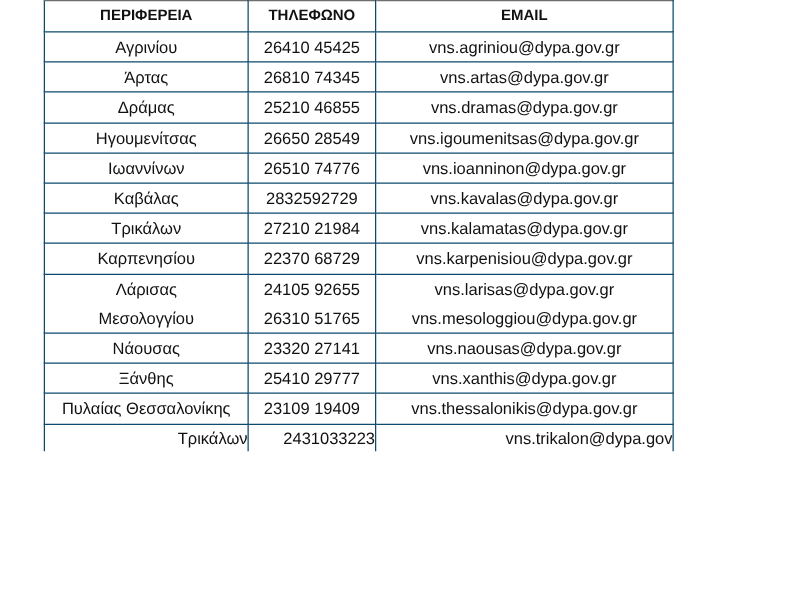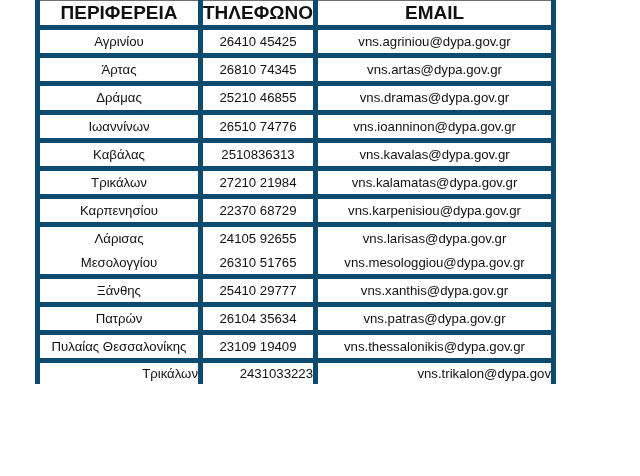--- a/index.html
+++ b/index.html
@@ -3,26 +3,26 @@
   <meta charset="utf-8">
   <style>
     html, body { margin:0; padding:0; background:#ffffff; }
     body { width:640px; height:476px; position:relative; overflow:hidden;
            font-family:"Liberation Sans", sans-serif; color:#111; }
     table.contacts {
       position:absolute; left:35px; top:0px;
       border-collapse:collapse; table-layout:fixed;
     }
     table.contacts td, table.contacts th {
-      border:5px solid #0c4a6e;
+      border:1px solid #0c4a6e;
       text-align:center; vertical-align:middle;
       font-size:13.2px; padding:0; height:23.2px; line-height:23.2px;
       white-space:nowrap; overflow:hidden;
     }
-    table.contacts th { font-weight:bold; font-size:19px; height:24px; border-top:1px solid #6e6e6e; }
+    table.contacts th { font-weight:bold; font-size:12px; height:24px; border-top:1px solid #6e6e6e; }
     col.c1 { width:163px; }
     col.c2 { width:102px; }
     col.c3 { width:238px; }
     td.stack { height:47.4px; line-height:24px; }
     td.stack span { display:block; }
     tr.last td { border-bottom:none; height:21px; line-height:21px;text-align:right; }
   </style>
 </head>
 <body>
 
@@ -49,27 +49,32 @@
       <td>Άρτας</td>
       <td>26810 74345</td>
       <td>vns.artas@dypa.gov.gr</td>
     </tr>
     <tr>
       <td>Δράμας</td>
       <td>25210 46855</td>
       <td>vns.dramas@dypa.gov.gr</td>
     </tr>
     <tr>
+      <td>Ηγουμενίτσας</td>
+      <td>26650 28549</td>
+      <td>vns.igoumenitsas@dypa.gov.gr</td>
+    </tr>
+    <tr>
       <td>Ιωαννίνων</td>
       <td>26510 74776</td>
       <td>vns.ioanninon@dypa.gov.gr</td>
     </tr>
     <tr>
       <td>Καβάλας</td>
-      <td>2510836313</td>
+      <td>2832592729</td>
       <td>vns.kavalas@dypa.gov.gr</td>
     </tr>
     <tr>
       <td>Τρικάλων</td>
       <td>27210 21984</td>
       <td>vns.kalamatas@dypa.gov.gr</td>
     </tr>
     <tr>
       <td>Καρπενησίου</td>
       <td>22370 68729</td>
@@ -83,28 +88,28 @@
       <td class="stack">
         <span>24105 92655</span>
         <span>26310 51765</span>
       </td>
       <td class="stack">
         <span>vns.larisas@dypa.gov.gr</span>
         <span>vns.mesologgiou@dypa.gov.gr</span>
       </td>
     </tr>
     <tr>
+      <td>Νάουσας</td>
+      <td>23320 27141</td>
+      <td>vns.naousas@dypa.gov.gr</td>
+    </tr>
+    <tr>
       <td>Ξάνθης</td>
       <td>25410 29777</td>
       <td>vns.xanthis@dypa.gov.gr</td>
-    </tr>
-    <tr>
-      <td>Πατρών</td>
-      <td>26104 35634</td>
-      <td>vns.patras@dypa.gov.gr</td>
     </tr>
     <tr>
       <td>Πυλαίας Θεσσαλονίκης</td>
       <td>23109 19409</td>
       <td>vns.thessalonikis@dypa.gov.gr</td>
     </tr>
     <tr class="last">
       <td>Τρικάλων</td>
       <td>2431033223</td>
       <td>vns.trikalon@dypa.gov</td>

